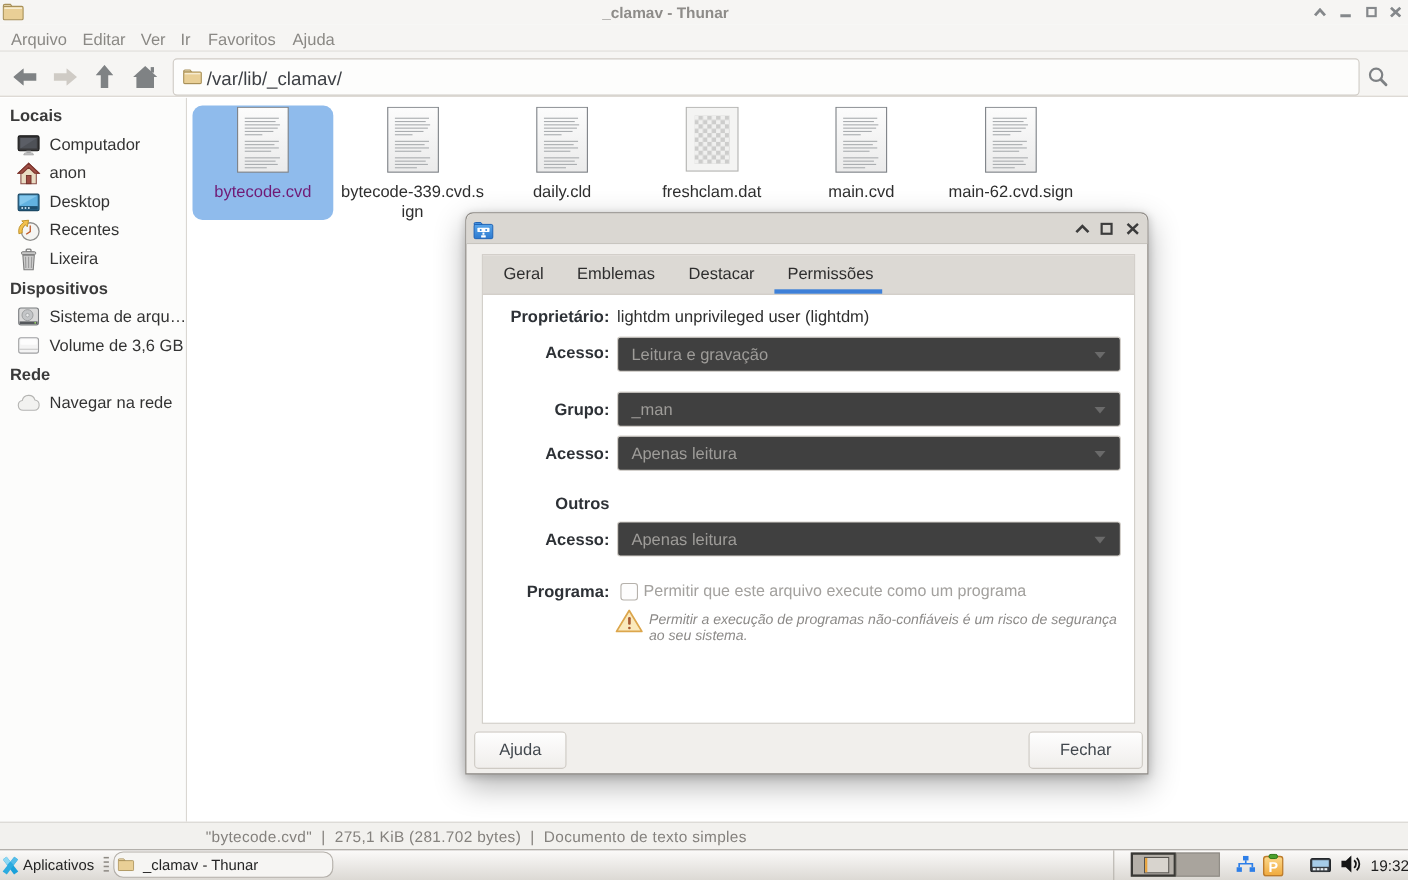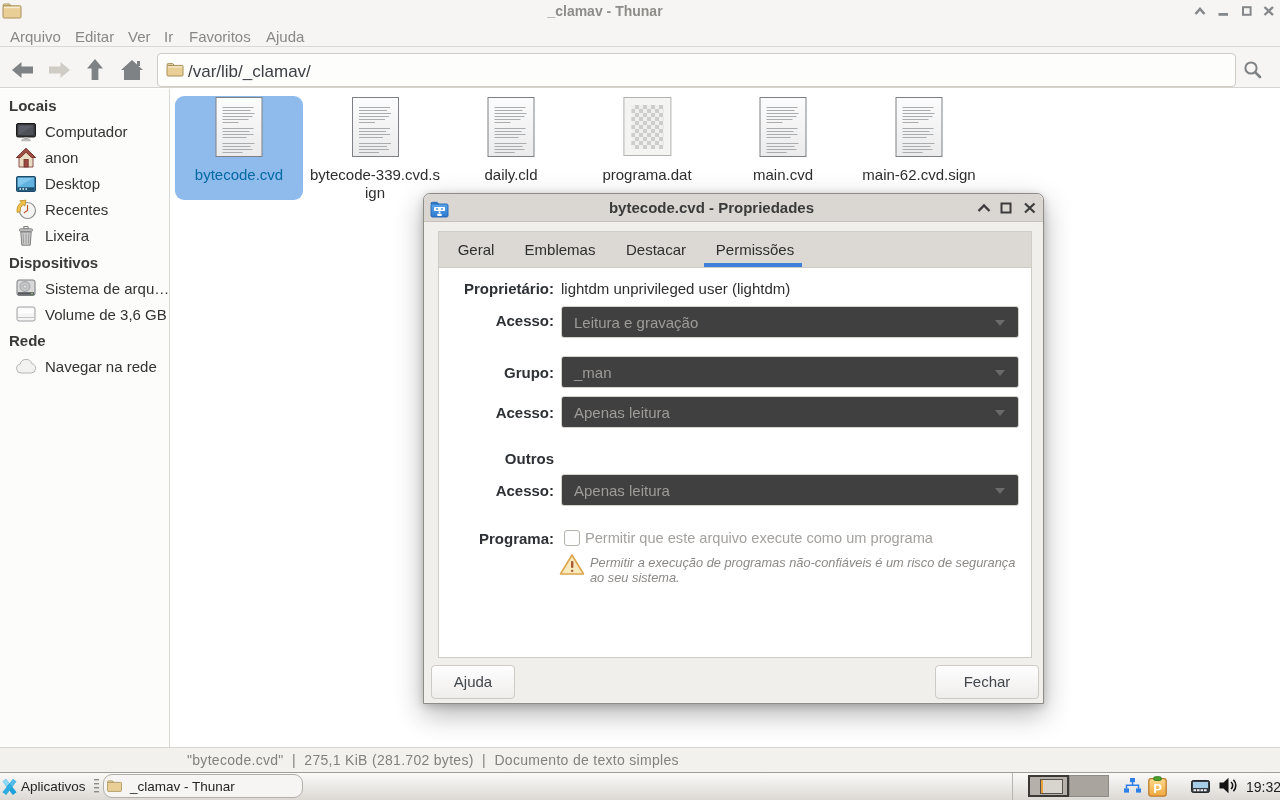--- a/index.html
+++ b/index.html
@@ -191,25 +191,25 @@
     <use href="#doc" x="44.5" y="0"></use>
     <use href="#doc" x="181" y="0"></use>
     <use href="#doc" x="316.5" y="0"></use>
     <g>
       <rect x="452.9" y="0.5" width="47" height="58" fill="#f4f4f3" stroke="#b2b2b0"></rect>
       <rect x="460.4" y="8" width="32" height="44" fill="url(#chk)"></rect>
     </g>
     <use href="#doc" x="588.5" y="0"></use>
     <use href="#doc" x="724.5" y="0"></use>
   </svg>
-  <span class="flabel" style="left:239px; top:166px; color:#0369a1;">bytecode.cvd</span>
+  <span class="flabel" style="left:239px; top:166px; color:#701a75;">bytecode.cvd</span>
   <span class="flabel" style="left:375px; top:166px;">bytecode-339.cvd.s</span>
   <span class="flabel" style="left:375px; top:184px;">ign</span>
   <span class="flabel" style="left:511px; top:166px;">daily.cld</span>
-  <span class="flabel" style="left:647px; top:166px;">programa.dat</span>
+  <span class="flabel" style="left:647px; top:166px;">freshclam.dat</span>
   <span class="flabel" style="left:783px; top:166px;">main.cvd</span>
   <span class="flabel" style="left:919px; top:166px;">main-62.cvd.sign</span>
 
   <div class="abs" id="statusbar"></div>
   <span class="abs" id="statustext">"bytecode.cvd" &nbsp;|&nbsp; 275,1 KiB (281.702 bytes) &nbsp;|&nbsp; Documento de texto simples</span>
 
   <div class="abs" id="taskbar"></div>
   <span class="abs" style="left:21px; top:779px; font-size:13.5px; color:#242424;">Aplicativos</span>
   <div class="abs" id="taskbtn"></div>
   <span class="abs" style="left:130px; top:779px; font-size:13.5px; color:#242424;">_clamav - Thunar</span>
@@ -268,21 +268,20 @@
     </g>
   </svg>
   <svg style="left:1219px; top:777px;" width="20" height="17" viewBox="0 0 20 17">
     <path d="M0.5 5.5 H4.5 L9.5 0.8 V16.2 L4.5 11.5 H0.5 Z" fill="#141414"></path>
     <path d="M12 5 a4.5 4.5 0 0 1 0 7" stroke="#141414" stroke-width="1.6" fill="none"></path>
     <path d="M14.4 2.8 a8 8 0 0 1 0 11.4" stroke="#141414" stroke-width="1.6" fill="none"></path>
   </svg>
 
   <div class="abs" id="dialog">
     <div class="abs" id="dtitlebar"></div>
-    <div class="abs" id="dtitle">bytecode.cvd - Propriedades</div>
     <svg style="left:6px; top:7px;" width="19" height="17" viewBox="0 0 19 17">
       <defs>
         <linearGradient id="bfol" x1="0" y1="0" x2="0" y2="1">
           <stop offset="0" stop-color="#58a5ea"></stop>
           <stop offset="1" stop-color="#2d7ad0"></stop>
         </linearGradient>
       </defs>
       <path d="M1 2.5 a1.2 1.2 0 0 1 1.2-1.2 h5 l1.4 1.8 h-7.6z" fill="#4a98e2" stroke="#1e62b5" stroke-width="0.9"></path>
       <rect x="1" y="3" width="17" height="13" rx="1.4" fill="url(#bfol)" stroke="#1e62b5" stroke-width="0.9"></rect>
       <rect x="4" y="6" width="11" height="4" rx="0.8" fill="#fff"></rect>

